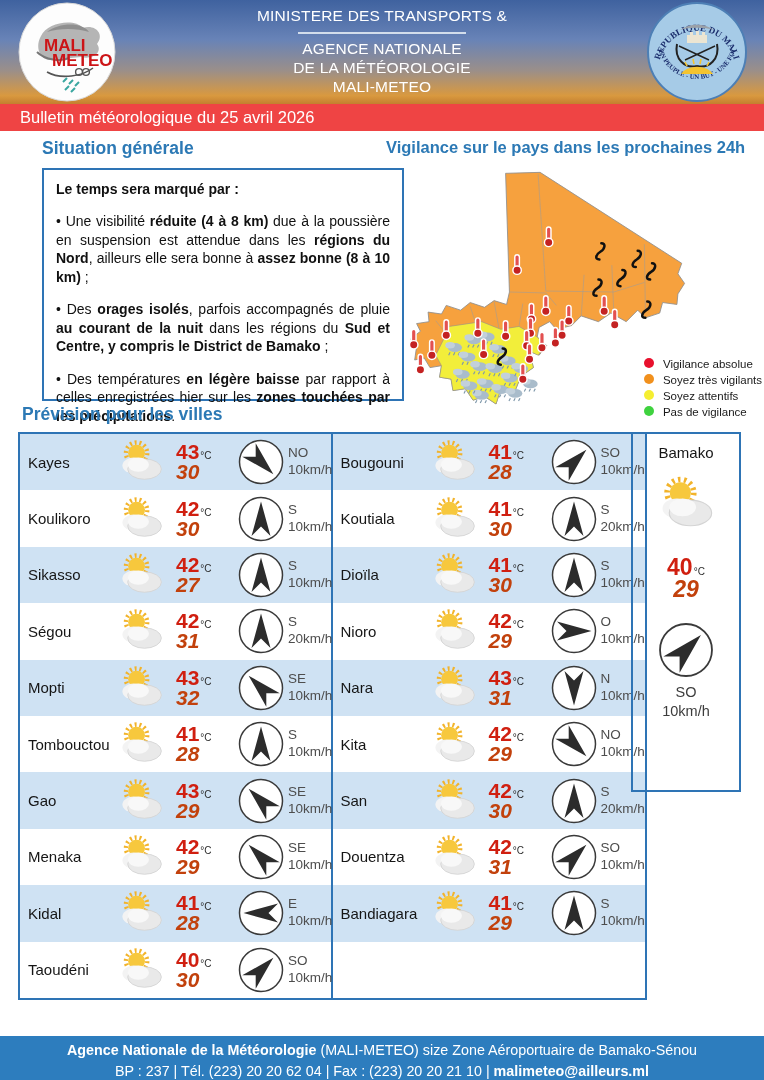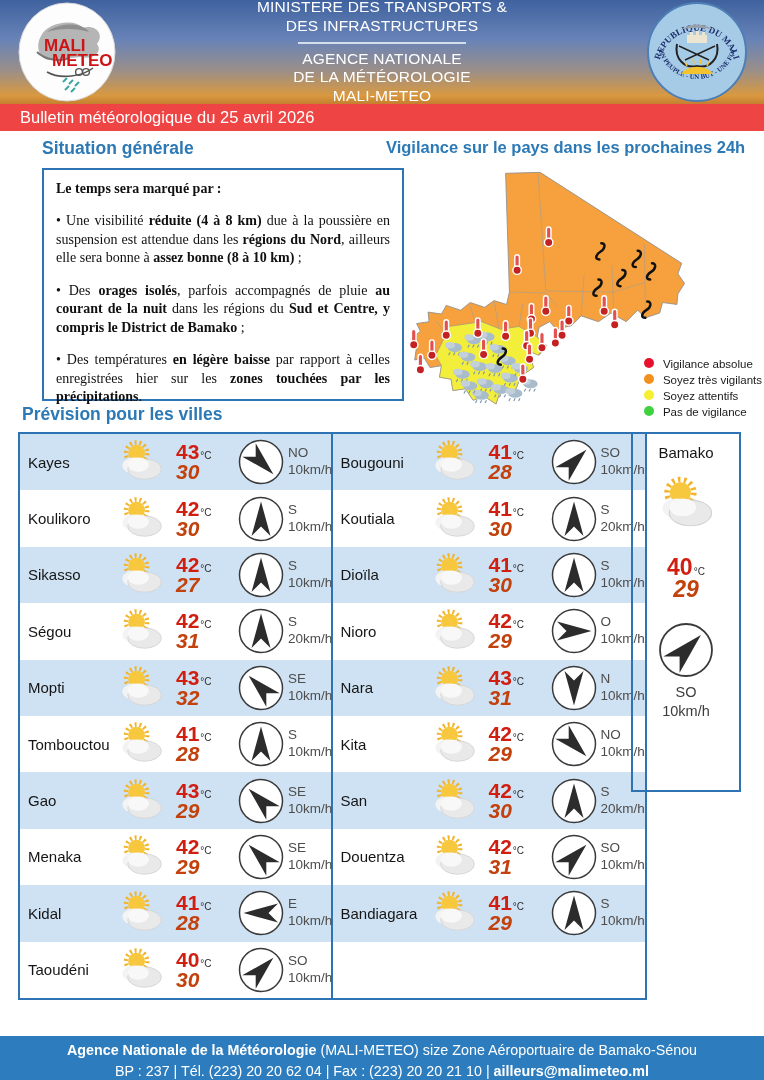--- a/index.html
+++ b/index.html
@@ -16,21 +16,21 @@
 
   
   .bar{position:absolute;top:104px;left:0;right:0;height:27px;background:#ef4444;color:#fff;
        font-size:16.5px;line-height:27px;padding-left:20px;box-sizing:border-box;}
 
   .sec-title{color:#2c79b5;font-weight:bold;font-size:17.5px;}
 
   
   .sit-col{position:absolute;left:22px;top:138px;width:362px;margin-left:20px;}
   .sit-box{margin-top:9px;border:2px solid #2e74b5;padding:10px 12px 6px 12px;font-size:14px;
-           color:#101010;text-align:justify;height:233px;box-sizing:border-box;line-height:1.32;font-family:Liberation Serif, serif;}
+           color:#101010;text-align:justify;height:233px;box-sizing:border-box;line-height:1.32;}
   .sit-box p{margin:0 0 14px 0;}
 
   
   .vig-col{position:absolute;left:386px;top:138px;width:378px;height:290px;}
   .vig-title{color:#2c79b5;font-weight:bold;font-size:16.5px;white-space:nowrap;}
   .map-box{position:absolute;left:0;top:20px;width:378px;height:268px;}
   .legend{position:absolute;right:2px;top:216px;font-size:11.5px;color:#1a1a1a;}
   .legend-item{display:flex;margin:4px 0;}
   .dot{width:10px;height:10px;border-radius:50%;margin-right:9px;flex:0 0 auto;}
 
@@ -81,21 +81,20 @@
         <circle cx="62" cy="70" r="3.4" fill="none" stroke="#555" stroke-width="1.4"></circle>
         <circle cx="69" cy="70" r="3.4" fill="none" stroke="#555" stroke-width="1.4"></circle>
         <path d="M46,80 l4,-4 M52,82 l4,-4 M58,84 l4,-4 M48,88 l4,-4 M54,90 l4,-4" stroke="#3aa7a0" stroke-width="2"></path>
         <text x="27" y="49" font-family="Liberation Sans" font-size="17" font-weight="bold" fill="#cc1417">MALI</text>
         <text x="35" y="64" font-family="Liberation Sans" font-size="17" font-weight="bold" fill="#cc1417">METEO</text>
       </svg>
     </div>
 
     <div class="hdr-center">
       <div>MINISTERE DES TRANSPORTS &amp;</div>
-      <div>DES INFRASTRUCTURES</div>
       <div class="hdr-divider"></div>
       <div>AGENCE NATIONALE</div>
       <div>DE LA MÉTÉOROLOGIE</div>
       <div>MALI-METEO</div>
     </div>
 
     <div class="logo-wrap">
       <svg viewBox="0 0 100 100" width="100" height="100">
         <defs>
           <path id="arcT" d="M 13,58 A 38,38 0 0 1 87,58"></path>
@@ -785,16 +784,16 @@
         </svg>
       </div>
     <div class="b-wind">
       <span>SO</span><br>
       <span>10km/h</span>
     </div>
   </div>
 
   <div class="ftr">
     <div><b>Agence Nationale de la Météorologie</b><span> (MALI-METEO) size Zone Aéroportuaire de Bamako-Sénou</span></div>
-    <div><span>BP : 237 | Tél. (223) 20 20 62 04 | Fax : (223) 20 20 21 10 | </span><b>ailleurs@malimeteo.ml</b></div>
+    <div><span>BP : 237 | Tél. (223) 20 20 62 04 | Fax : (223) 20 20 21 10 | </span><b>malimeteo@ailleurs.ml</b></div>
   </div>
 
 </div>
 
 </body></html>

